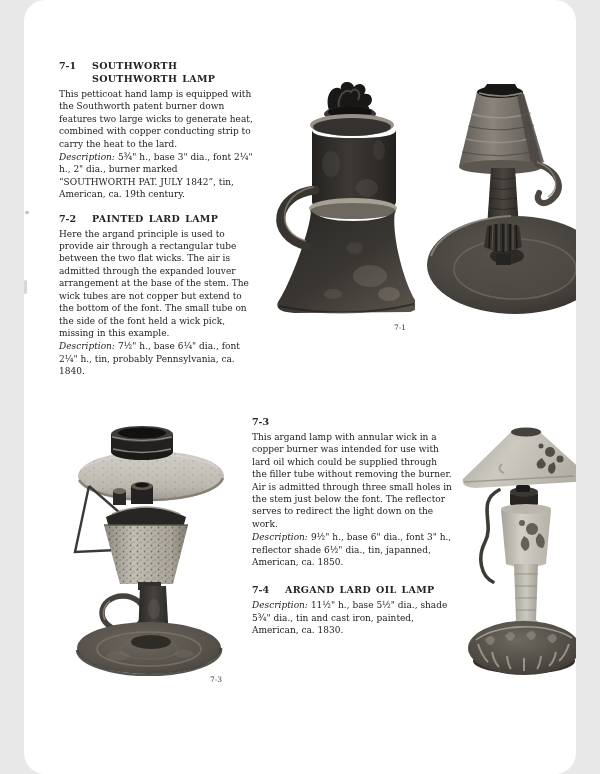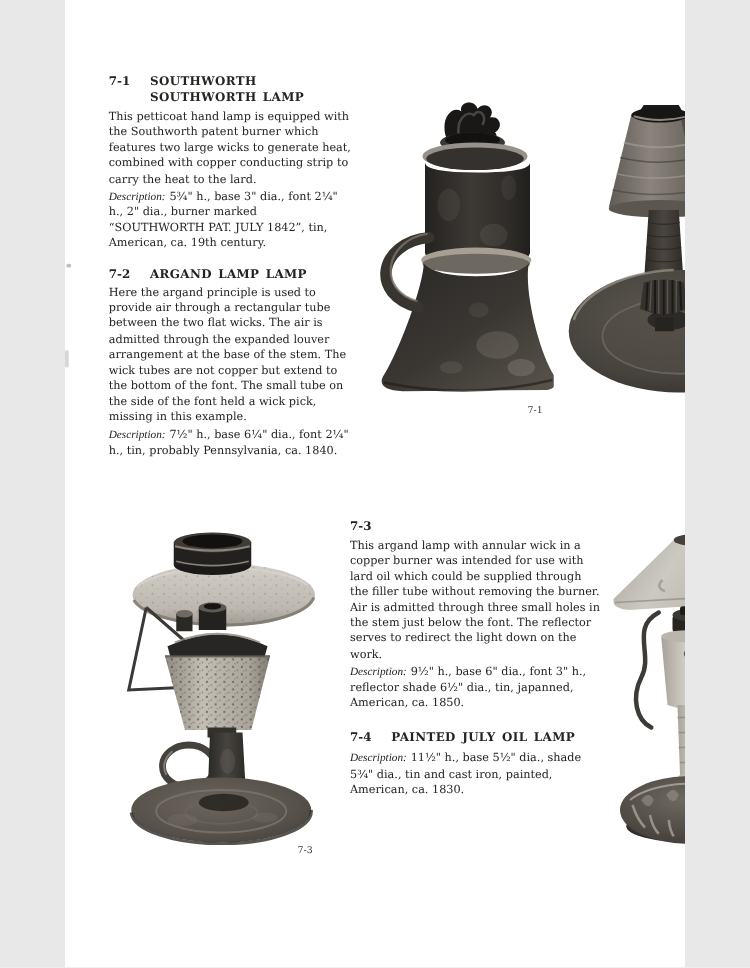--- a/index.html
+++ b/index.html
@@ -1,32 +1,32 @@
 <!DOCTYPE html>
 <html><head>
 <meta charset="utf-8">
 <style>
   html,body { margin:0; padding:0; background:#e8e8e8; }
   .page {
-    position:relative; width:496px; height:774px; margin:0 auto;
+    position:relative; width:552px; height:774px; margin:0 auto;
     background:#ffffff; overflow:hidden;
-    font-family:"DejaVu Serif", serif; color:#25221f;
+    font-family:"DejaVu Serif", serif; color:#25221f;border-radius:21px;
   }
   
   .col { position:absolute; }
   #col-left  { left:35px;  top:59px;  width:194px; }
   #col-right { left:228px; top:415px; width:201px; }
   .section + .section { margin-top:11px; }
   #col-right .section + .section { margin-top:15px; }
   .sec-head { display:flex; margin:0 0 3px 0; font-size:9.5px; font-weight:bold;
               letter-spacing:0.3px; word-spacing:1.5px; line-height:13px; }
   .sec-head .num { flex:none; width:33px; letter-spacing:0; word-spacing:0; }
   .body-p { margin:0; font-size:9px; line-height:12.4px; }
   .desc-p { margin:1px 0 0 0; font-size:9px; line-height:12.4px; }
-  .dlabel { font-style:italic; margin-right:3px;font-family:Liberation Serif, serif; }
+  .dlabel { font-style:italic; margin-right:3px; }
   
   .fig { position:absolute; }
   .fig svg { display:block; width:100%; height:100%; }
   #fig-7-1 { left:243px; top:80px;  width:148px; height:240px; }
   #fig-7-2 { left:397px; top:84px;  width:198px; height:236px; }
   #fig-7-3 { left:14px;  top:424px; width:194px; height:252px; }
   #fig-7-4 { left:430px; top:424px; width:140px; height:255px; }
   .figcap { position:absolute; font-size:7.5px; color:#3e3b38; }
   .figcap.it { font-style:italic; font-size:7px; }
   #cap-7-1 { left:370px; top:323px; }
@@ -46,45 +46,45 @@
 <body>
 
 <div class="page">
 
   <div class="col" id="col-left">
     <div class="section">
       <h3 class="sec-head">
         <span class="num">7-1</span>
         <span class="ttl">SOUTHWORTH SOUTHWORTH LAMP</span>
       </h3>
-      <p class="body-p">This petticoat hand lamp is equipped with the Southworth patent burner which features two large wicks to generate heat, combined with copper conducting strip to carry the heat to the lard.</p>
+      <p class="body-p">This petticoat hand lamp is equipped with the Southworth patent burner down features two large wicks to generate heat, combined with copper conducting strip to carry the heat to the lard.</p>
       <p class="desc-p"><span class="dlabel">Description:</span><span>5¾" h., base 3" dia., font 2¼" h., 2" dia., burner marked “SOUTHWORTH PAT. JULY 1842”, tin, American, ca. 19th century.</span></p>
     </div>
     <div class="section">
       <h3 class="sec-head">
         <span class="num">7-2</span>
-        <span class="ttl">ARGAND LAMP LAMP</span>
+        <span class="ttl">PAINTED LARD LAMP</span>
       </h3>
       <p class="body-p">Here the argand principle is used to provide air through a rectangular tube between the two flat wicks. The air is admitted through the expanded louver arrangement at the base of the stem. The wick tubes are not copper but extend to the bottom of the font. The small tube on the side of the font held a wick pick, missing in this example.</p>
       <p class="desc-p"><span class="dlabel">Description:</span><span>7½" h., base 6¼" dia., font 2¼" h., tin, probably Pennsylvania, ca. 1840.</span></p>
     </div>
   </div>
 
   <div class="col" id="col-right">
     <div class="section">
       <h3 class="sec-head">
         <span class="num">7-3</span>
       </h3>
       <p class="body-p">This argand lamp with annular wick in a copper burner was intended for use with lard oil which could be supplied through the filler tube without removing the burner. Air is admitted through three small holes in the stem just below the font. The reflector serves to redirect the light down on the work.</p>
       <p class="desc-p"><span class="dlabel">Description:</span><span>9½" h., base 6" dia., font 3" h., reflector shade 6½" dia., tin, japanned, American, ca. 1850.</span></p>
     </div>
     <div class="section">
       <h3 class="sec-head">
         <span class="num">7-4</span>
-        <span class="ttl">PAINTED JULY OIL LAMP</span>
+        <span class="ttl">ARGAND LARD OIL LAMP</span>
       </h3>
       <p class="desc-p"><span class="dlabel">Description:</span><span>11½" h., base 5½" dia., shade 5¾" dia., tin and cast iron, painted, American, ca. 1830.</span></p>
     </div>
   </div>
 
   <div class="fig" id="fig-7-1">
     <svg viewBox="0 0 148 240">
       <defs>
         <linearGradient id="cyl1" x1="0" y1="0" x2="1" y2="0">
           <stop offset="0" stop-color="#242220"></stop>

